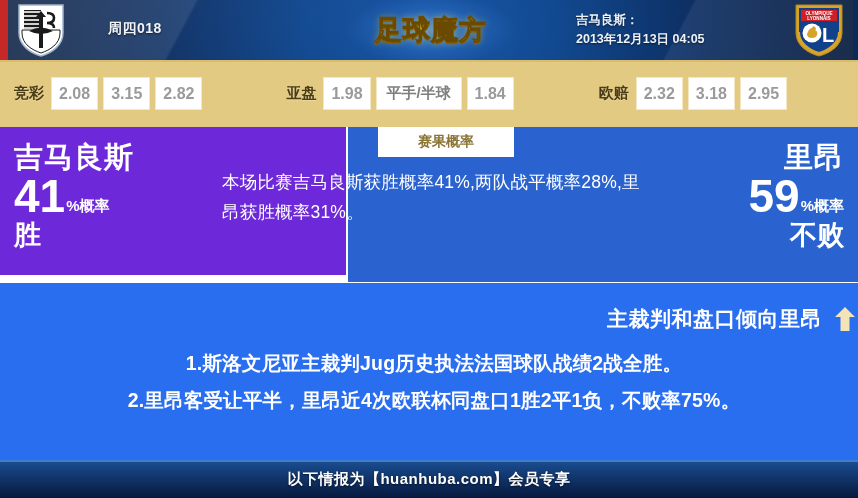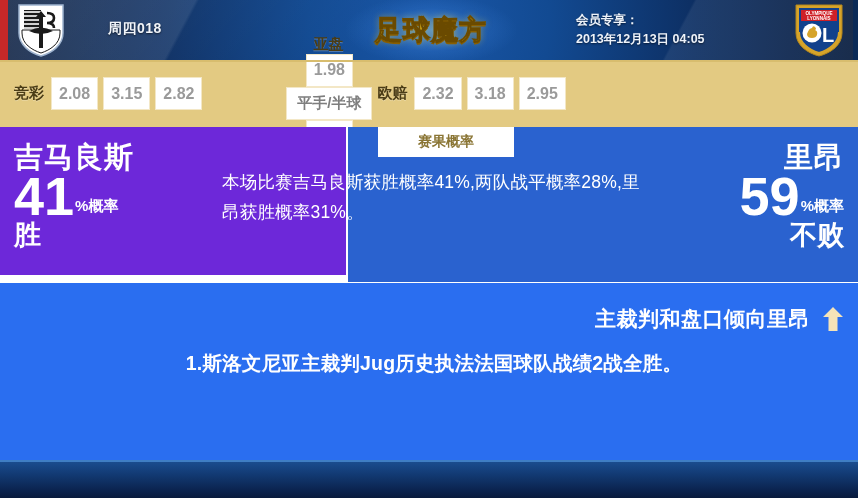--- a/index.html
+++ b/index.html
@@ -71,59 +71,59 @@
     text-shadow:0 1px 0 rgba(255,255,255,.25);
   }
   .odds-cell {
     background:#ffffff; color:#9a9a9a; font-size:16px; font-weight:bold;
     height:33px; min-width:47px; padding:0 7px;
     display:flex; align-items:center; justify-content:center;
     margin-right:5px; border:1px solid #f3e7c6;
   }
   .odds-cell.wide { min-width:86px; color:#7e7e7e; font-size:15px; }
   .g1 { margin-left:14px; }
-  .g2 { margin-left:79px;flex-direction:column; }
-  .g3 { }
+  .g2 { margin-left:79px; }
+  .g3 { margin-left:80px; }
 
   
   .prob { position:relative; width:858px; height:148px; display:flex; }
   .prob-left {
     width:348px; height:148px; background:#6d28d9; position:relative;
     border-right:2px solid #ffffff;
   }
   .prob-right { flex:1; height:155px; background:#2a62cf; position:relative; }
 
   .team-block { position:absolute; color:#fff; }
   .team-left { left:14px; top:14px; text-align:left; }
   .team-right { right:14px; top:14px; text-align:right; }
   .team-name { font-size:29px; font-weight:bold; line-height:32px; letter-spacing:1px; }
   .pct-row { display:flex; align-items:flex-end; line-height:1; margin-top:1px; }
   .team-right .pct-row { justify-content:flex-end; }
-  .pct-num { font-size:54px; font-weight:bold; line-height:44px; }
+  .pct-num { font-size:46px; font-weight:bold; line-height:44px; }
   .pct-suffix { font-size:15px; font-weight:bold; padding-bottom:5px; margin-left:1px; }
   .team-res { font-size:27px; font-weight:bold; line-height:30px; margin-top:2px; }
 
   .tab-label {
     position:absolute; left:350px; top:0px; width:136px; height:30px;
     background:#fff; color:#8a7534; font-size:14px; font-weight:bold;
     display:flex; align-items:center; justify-content:center; z-index:4;margin-left:28px;
   }
 
   .summary {
     position:absolute; left:222px; top:40px; width:430px; z-index:3;
     color:#ffffff; font-size:17.5px; font-weight:normal; line-height:30px;
     letter-spacing:.2px;
   }
 
   .prob-gap { width:858px; height:8px; background:#ffffff; }
 
   
   .analysis { position:relative; width:858px; height:243px; background:#2a6ef0; }
   .an-title-wrap {
-    position:absolute; right:14px; top:22px;
+    position:absolute; right:2px; top:22px;
     display:flex; align-items:center; gap:12px;
   }
   .an-title-text { color:#ffffff; font-size:21px; font-weight:bold; letter-spacing:.5px; }
   .arrow-up { width:22px; height:26px; display:block; }
 
   .an-list { position:absolute; left:34px; top:62px; width:800px;text-align:center; }
   .an-item {
     color:#ffffff; font-size:19.5px; font-weight:bold; line-height:37px;
     letter-spacing:.2px;
   }
@@ -174,21 +174,21 @@
     </div>
 
     <div class="match-label">周四018</div>
 
     <div class="logo-wrap">
       <div class="logo-glow"></div>
       <div class="logo-text">足球魔方</div>
     </div>
 
     <div class="kickoff">
-      <div>会员专享：</div>
+      <div>吉马良斯：</div>
       <div>2013年12月13日 04:05</div>
     </div>
 
     <div class="crest crest-away">
       <svg viewBox="0 0 54 54" width="54" height="54">
         <path d="M4 2 H50 V30 C50 42 39 50 27 53 C15 50 4 42 4 30 Z" fill="#d6a42a" stroke="#b5871c" stroke-width="1"></path>
         <path d="M7 5 H47 V29 C47 40 37 47 27 50 C17 47 7 40 7 29 Z" fill="#12418c"></path>
         <rect x="9" y="7" width="36" height="11" fill="#cf2027"></rect>
         <text x="27" y="11.8" font-family="'Liberation Sans',sans-serif" font-size="4.6" font-weight="bold" fill="#ffffff" text-anchor="middle">OLYMPIQUE</text>
         <text x="27" y="16.6" font-family="'Liberation Sans',sans-serif" font-size="4.6" font-weight="bold" fill="#ffffff" text-anchor="middle">LYONNAIS</text>
@@ -259,20 +259,22 @@
       <span class="an-title-text">主裁判和盘口倾向里昂</span>
       <span>
         <svg class="arrow-up" viewBox="0 0 22 26">
           <path d="M11 1 L21 11 H15.5 V25 H6.5 V11 H1 Z" fill="#f5e3b8"></path>
         </svg>
       </span>
     </div>
 
     <div class="an-list">
       <div class="an-item">1.斯洛文尼亚主裁判Jug历史执法法国球队战绩2战全胜。</div>
+      <div class="an-item">2.里昂客受让平半，里昂近4次欧联杯同盘口1胜2平1负，不败率75%。</div>
     </div>
   </div>
 
   <div class="footer">
     <div class="topline"></div>
+    <div class="footer-text">以下情报为【huanhuba.com】会员专享</div>
   </div>
 
 </div>
 
 </body></html>

